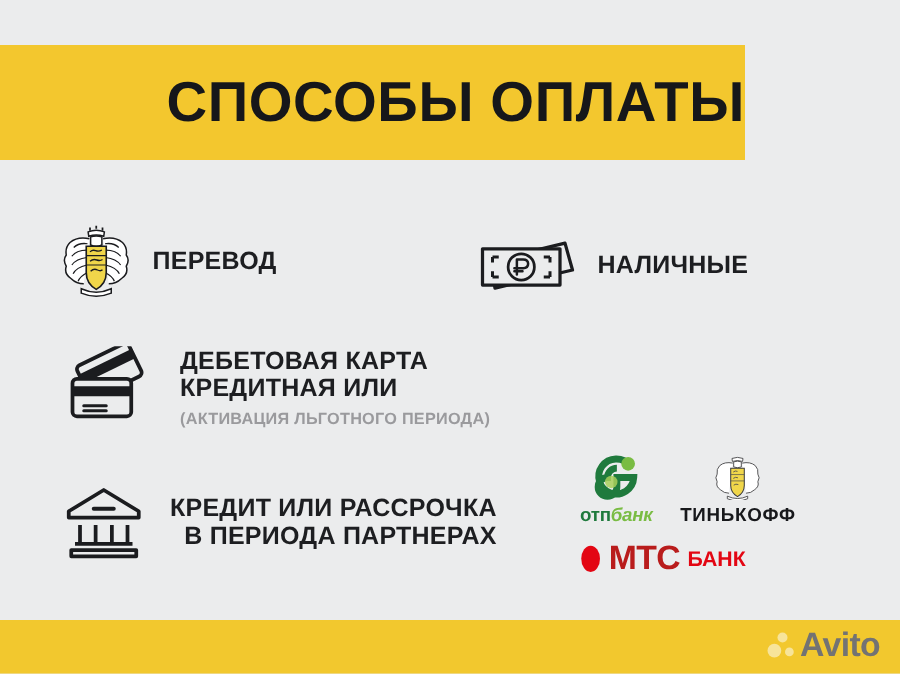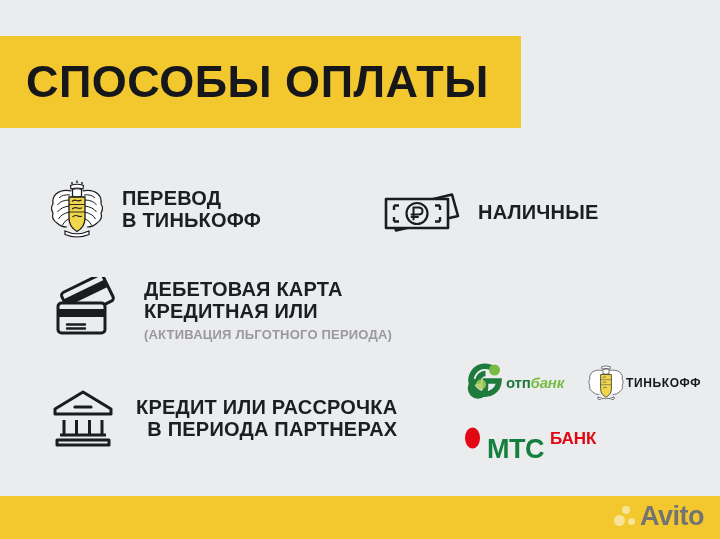--- a/index.html
+++ b/index.html
@@ -22,25 +22,26 @@
     height: 539px;
     background: #ebeced;
     overflow: hidden;
   }
 
   
   .title-banner {
     position: absolute;
     left: 0;
     top: 36px;
-    width: 521px;
+    width: 596px;
     height: 92px;
     background: #f3c72e;
     display: flex;
     align-items: center;
+    justify-content: flex-end;
   }
   .title-text {
     margin-left: 26px;
     font-size: 45px;
     font-weight: bold;
     letter-spacing: 0.5px;
     color: #16171a;
     font-family: "Liberation Sans", sans-serif;
     white-space: nowrap;
   }
@@ -97,52 +98,51 @@
     top: 362px;
     width: 180px;
   }
   .partner-row-top {
     display: flex;
     align-items: flex-end;
     gap: 22px;
   }
   .partner {
     display: flex;
-    flex-direction: row;
+    flex-direction: column;
     align-items: center;
   }
   .partner-otp-name {
     margin-top: 3px;
     font-size: 15px;
     font-weight: bold;
     letter-spacing: -0.2px;
     font-style: italic;
   }
   .otp-dark { color: #1f7a3d; font-style: normal; }
   .otp-light { color: #79bc43; }
   .partner-tink-name {
     margin-top: 4px;
-    font-size: 12px;
+    font-size: 15px;
     font-weight: bold;
     color: #17181b;
     letter-spacing: 0.6px;
   }
   .partner-mts {
     margin-top: 12px;
     display: flex;
     align-items: center;
     gap: 6px;
   }
   .mts-text {
     font-size: 27px;
     font-weight: bold;
-    color: #15803d;
+    color: #b91c1c;
     letter-spacing: -0.5px;
     line-height: 1;
-    margin-top: 24px;
   }
   .mts-bank {
     font-size: 17px;
     font-weight: bold;
     color: #e30613;
     letter-spacing: 0px;
     line-height: 1;
     position: relative;
     top: 1px;
   }
@@ -218,21 +218,20 @@
           <path d="M24 23.5 Q26 21.5 28.5 22.5 Q31 23.5 33.5 22" stroke-width="1.1"></path>
           <path d="M24 31 Q26.5 28.8 29.5 30 Q32 31 34 29.6" stroke-width="1.1"></path>
           <path d="M24.5 39 Q27 36.5 30 38 Q32.5 39.2 34 37.8" stroke-width="1.1"></path>
 
           <path d="M17 53 Q29 58.5 41 53 L41 56.5 Q29 61.5 17 56.5 Z" fill="#fff"></path>
         </g>
       </svg>
     </div>
     <div class="method-labels">
       <div class="method-label">ПЕРЕВОД</div>
-      <div class="method-label">В ТИНЬКОФФ</div>
     </div>
   </div>
 
   <div class="method" id="row-cash">
     <div class="method-icon">
       <svg width="88" height="52" viewBox="0 0 88 52" xmlns="http://www.w3.org/2000/svg">
         <g fill="none" stroke="#1b1c1f" stroke-width="2.6" stroke-linejoin="round">
 
           <path d="M16 44.5 L78 30 L72 8.5 L12 23 Z" fill="#ebeced"></path>
 

